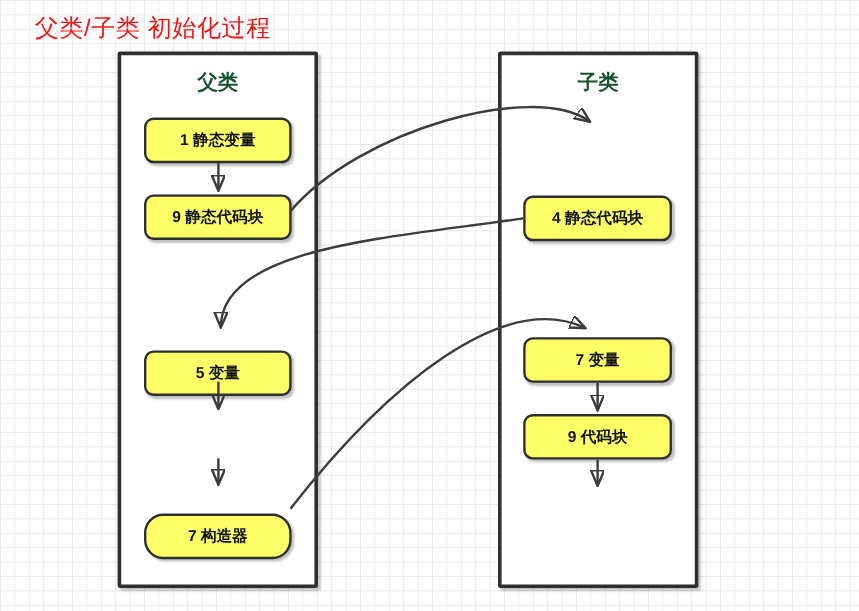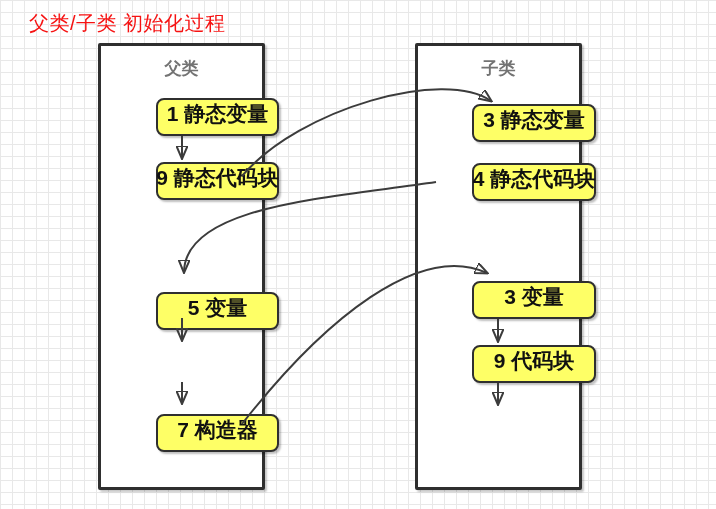--- a/index.html
+++ b/index.html
@@ -39,45 +39,45 @@
     box-shadow: 2px 2px 2px rgba(0,0,0,0.22);
     box-sizing: border-box;
   }
   .container-parent { left: 98px; }
   .container-child  { left: 415px; }
   .container-label {
     margin-top: 11px;
     text-align: center;
     font-size: 17px;
     font-weight: bold;
-    color: #737373;
+    color: #14532d;
   }
   .node {
     position: absolute;
     height: 38px;
     background: #feff66;
     border: 2px solid #2f2f2f;
     border-radius: 8px;
     box-shadow: 2px 2px 2px rgba(0,0,0,0.25);
     box-sizing: border-box;
     display: flex;
+    align-items: center;
     justify-content: center;
-    font-size: 21px;
+    font-size: 13px;
     font-weight: bold;
     color: #111111;
     white-space: nowrap;
-    margin-left: 36px;
   }
   .p-node { left: 120px; width: 123px; }
   .c-node { left: 436px; width: 124px; }
   .n1  { top: 98px; }
   .n2  { top: 162px; }
   .n5  { top: 292px; }
   .n6  { top: 344px; }
-  .n7  { top: 414px; }
+  .n7  { top: 428px; border-radius: 16px; }
   .n3  { top: 104px; }
   .n4  { top: 163px; }
   .n8  { top: 281px; }
   .n9  { top: 345px; }
   .n10 { top: 408px; }
   .arrow-layer {
     position: absolute;
     left: 0; top: 0;
     width: 716px;
     height: 509px;
@@ -110,28 +110,25 @@
   <div class="node p-node n2">
     <span>9 静态代码块</span>
   </div>
   <div class="node p-node n5">
     <span>5 变量</span>
   </div>
   <div class="node p-node n7">
     <span>7 构造器</span>
   </div>
 
-  <div class="node c-node n3">
-    <span>3 静态变量</span>
-  </div>
   <div class="node c-node n4">
     <span>4 静态代码块</span>
   </div>
   <div class="node c-node n8">
-    <span>3 变量</span>
+    <span>7 变量</span>
   </div>
   <div class="node c-node n9">
     <span>9 代码块</span>
   </div>
 
   <svg class="arrow-layer" viewBox="0 0 716 509" xmlns="http://www.w3.org/2000/svg">
     <defs>
       <marker id="ah" markerUnits="userSpaceOnUse" markerWidth="14" markerHeight="12" refX="12" refY="5.5" orient="auto">
         <path d="M0,0 L13,5.5 L0,11 Z" fill="#3c3c3c" stroke="none"></path>
       </marker>

